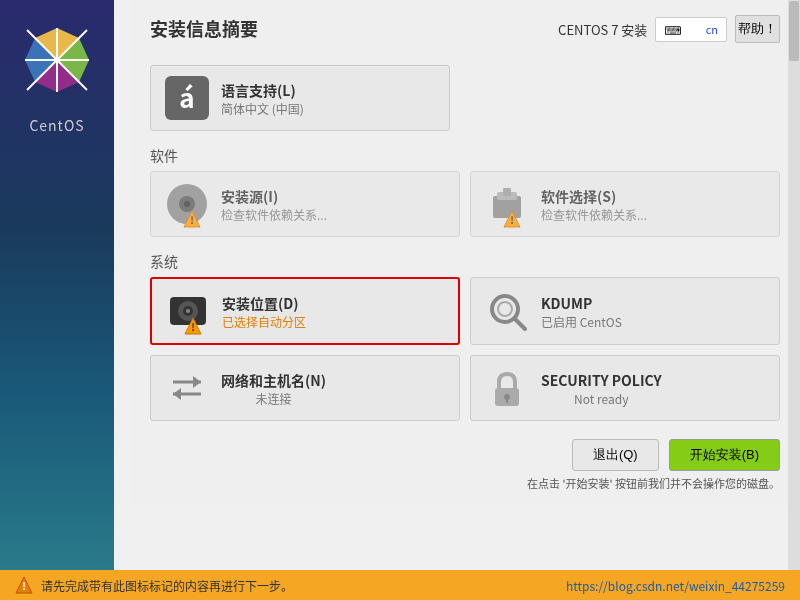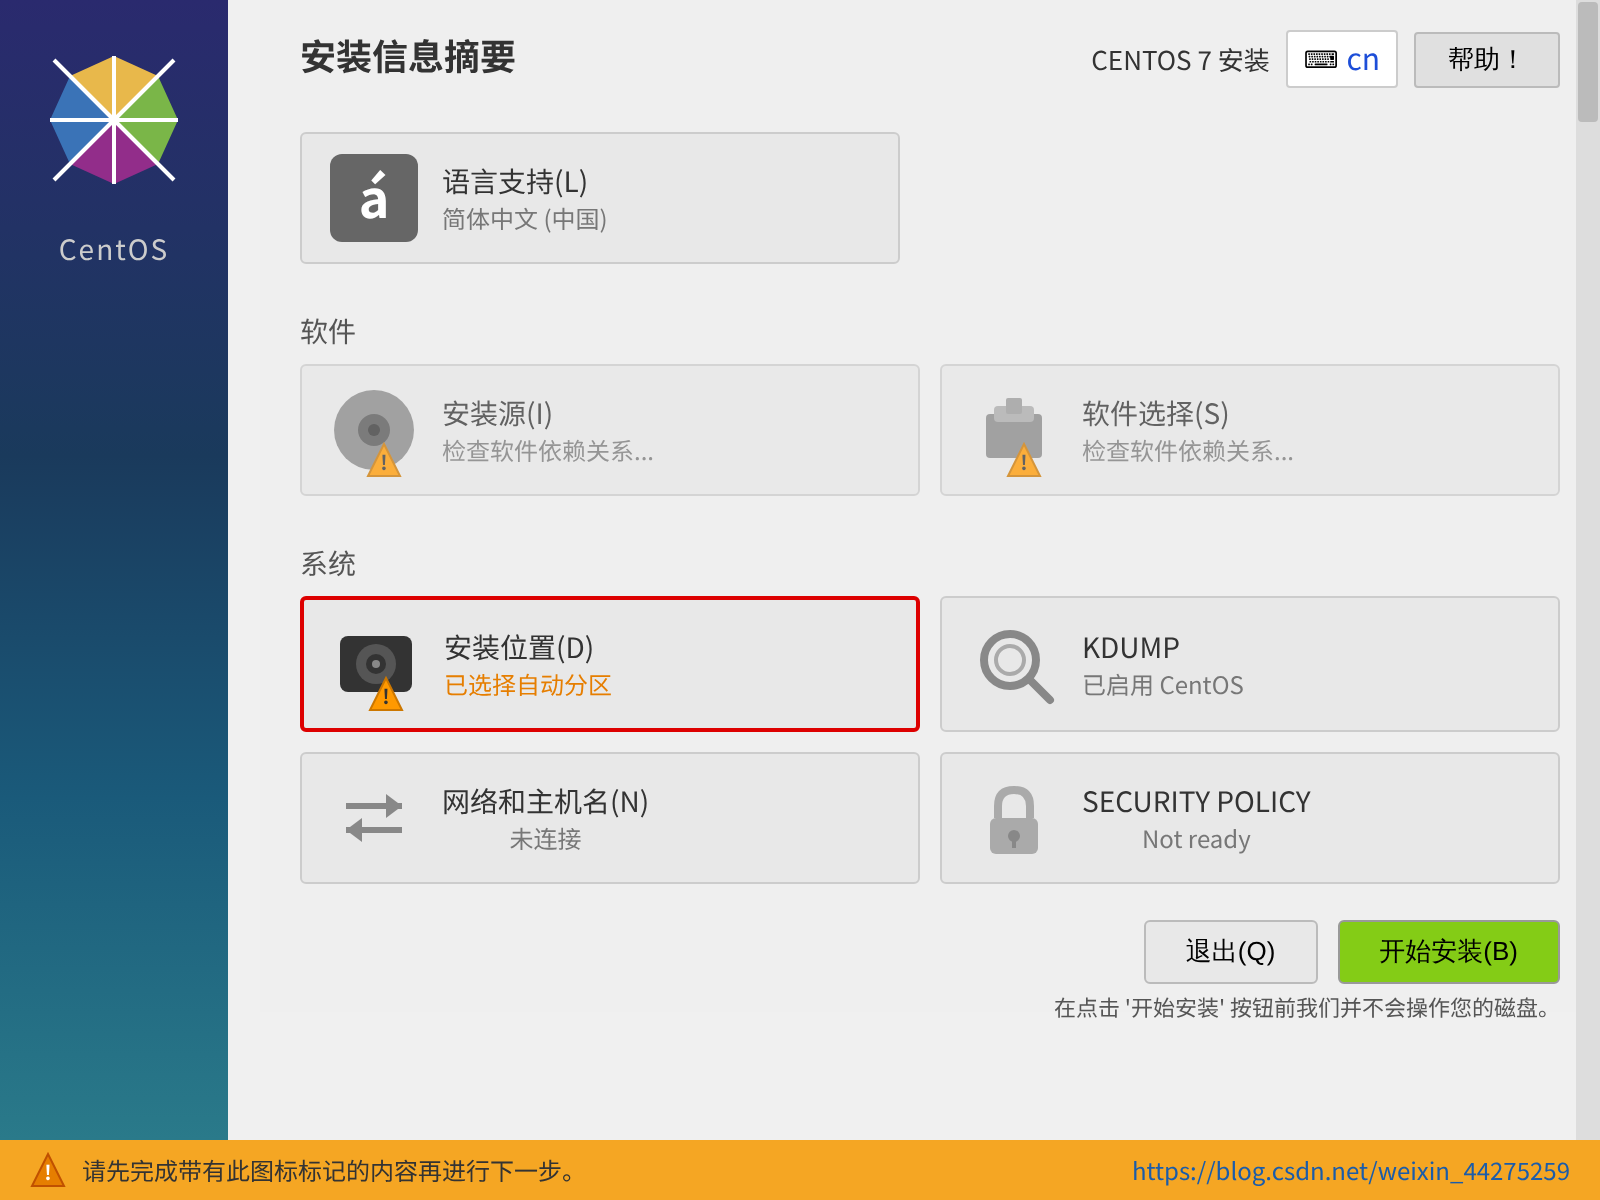--- a/index.html
+++ b/index.html
@@ -87,28 +87,29 @@
       border: 1px solid #ccc;
       padding: 3px 8px;
       border-radius: 2px;
     }
 
     .keyboard-icon {
       font-size: 12px;
     }
 
     .keyboard-value {
-      font-size: 15px;
+      font-size: 11px;
       color: #1d4ed8;
+      margin-left: 20px;
     }
 
     .help-btn {
       background: #e0e0e0;
       border: 1px solid #bbb;
-      padding: 4px 16px;
+      padding: 4px 2px;
       font-size: 13px;
       cursor: pointer;
       border-radius: 2px;
     }
 
     .divider {
       height: 1px;
       background: #ccc;
       margin-bottom: 12px;
     }
@@ -123,39 +124,39 @@
       flex-shrink: 0;
     }
 
     .tile-text {
       display: flex;
       flex-direction: column;
     }
 
     .tile-title {
       font-size: 14px;
-      font-weight: normal;
+      font-weight: bold;
       color: #333;
     }
 
     .tile-subtitle {
       font-size: 12px;
       color: #777;
       text-align: center;
     }
 
     .tile-subtitle.orange {
       color: #e67e00;
     }
 
     .section-label {
       font-size: 14px;
       color: #555;
       margin-bottom: 6px;
-      margin-top: 16px;
+      margin-top: 6px;
     }
 
     
     .footer-buttons {
       display: flex;
       justify-content: flex-end;
       gap: 10px;
       margin-top: 10px;
     }
 

